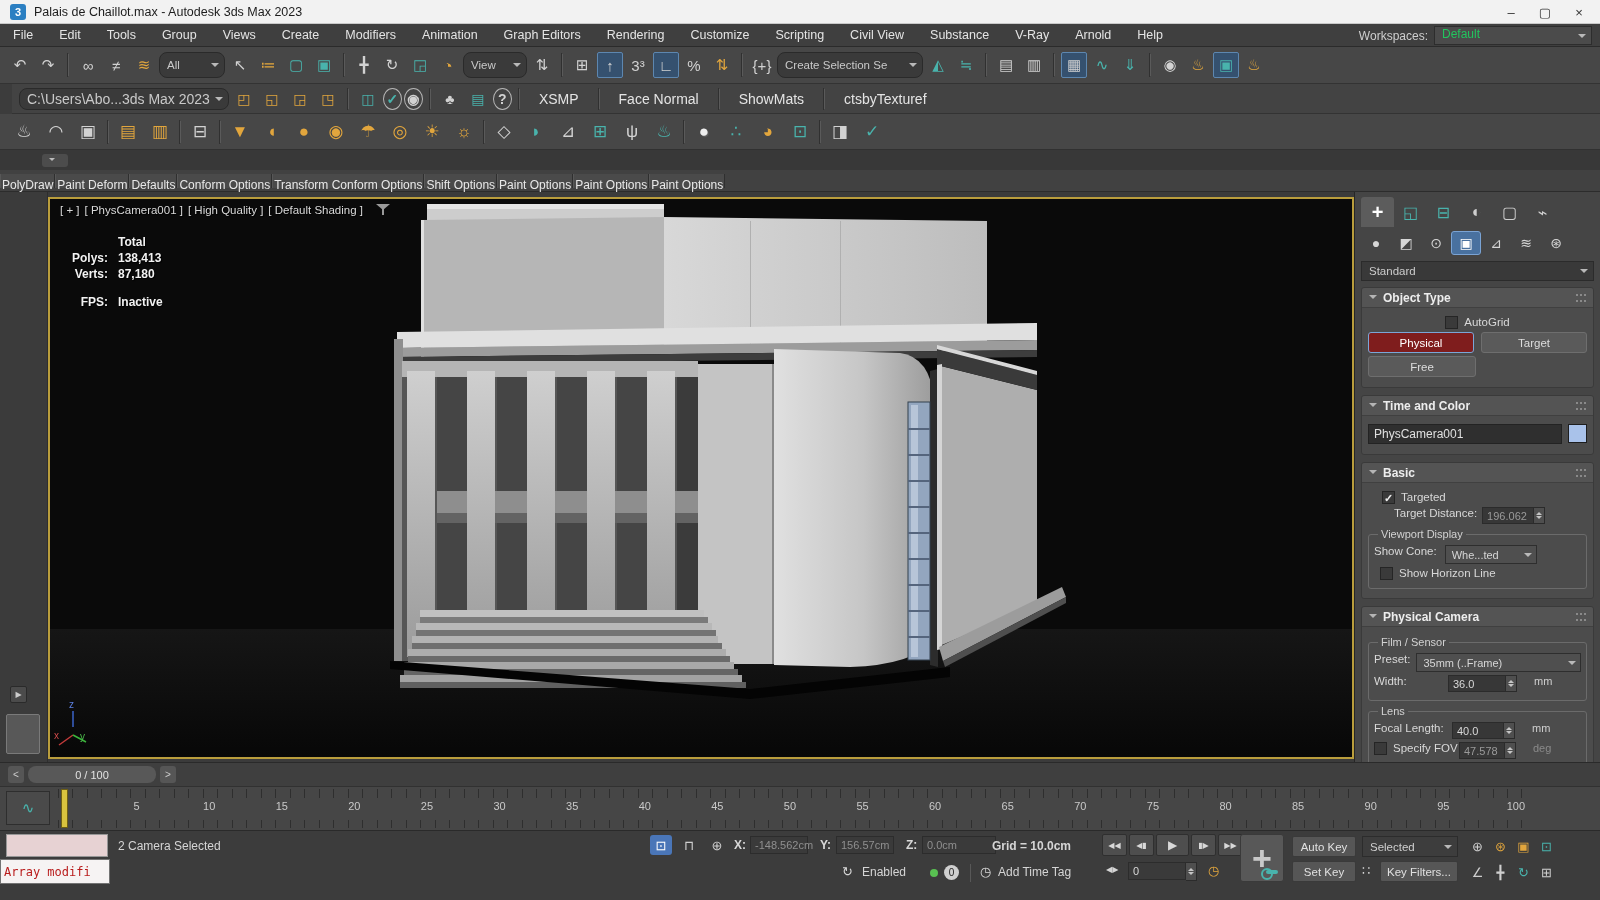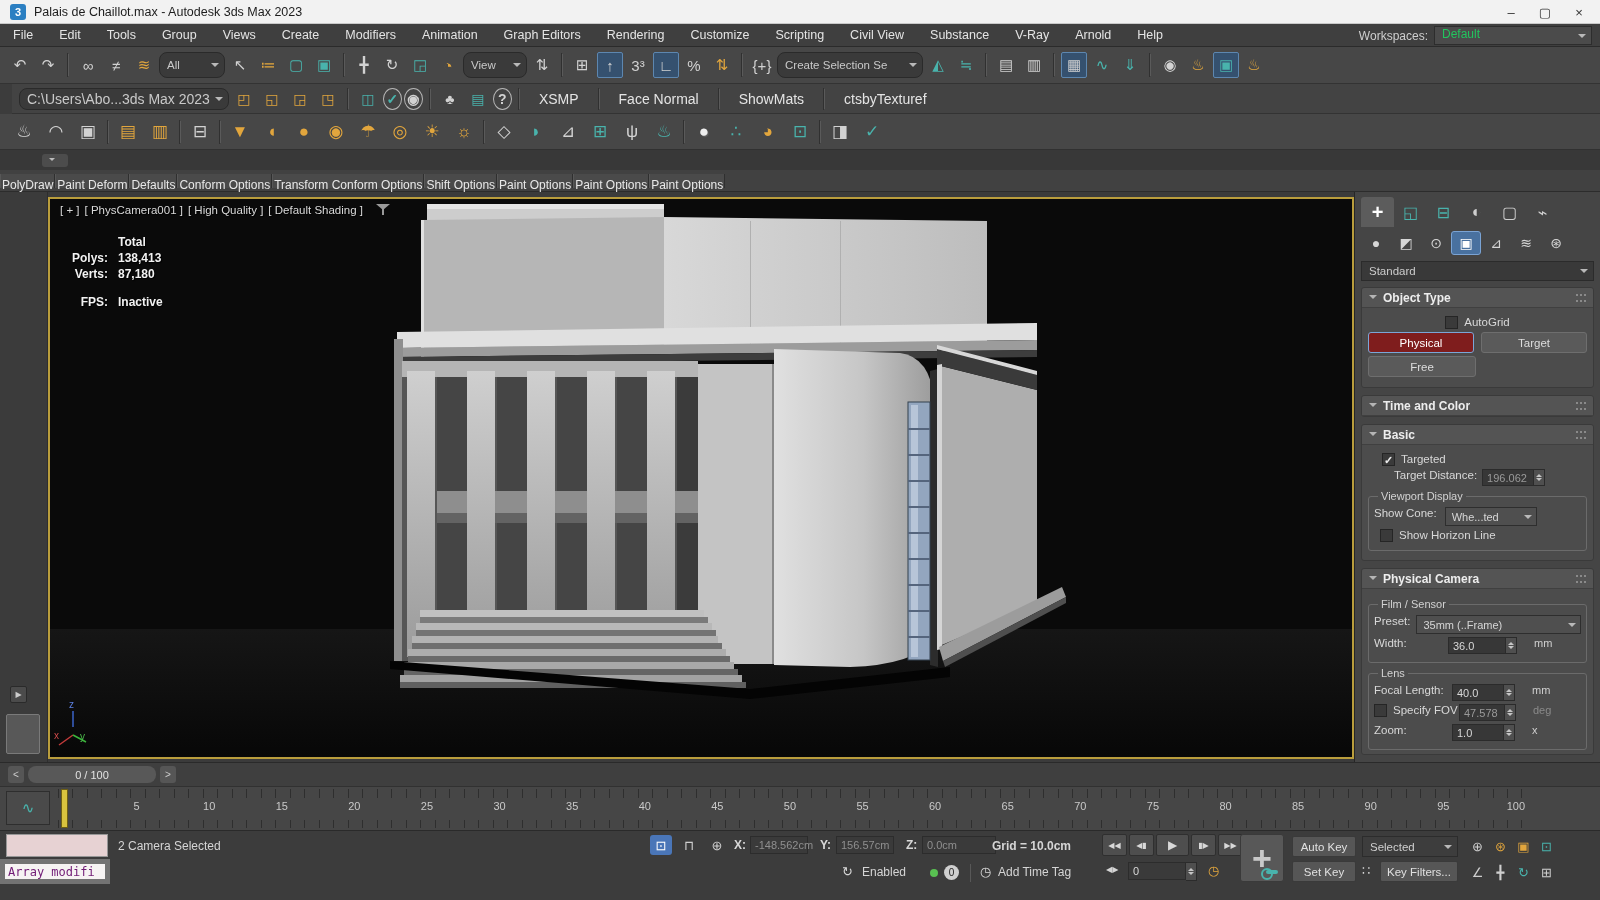--- a/index.html
+++ b/index.html
@@ -109,21 +109,21 @@
   .curvewidget{left:6px;top:4px;width:44px;height:34px;background:#4a4a4a;border:1px solid #2e2e2e;color:#49b3ac;font-size:15px}
   .ticks{left:58px;top:2px;width:1470px;height:9px;background:repeating-linear-gradient(90deg,#2e2e2e 0 1px,transparent 1px 14.49px)}
   .ticks2{left:58px;top:33px;width:1470px;height:8px;background:repeating-linear-gradient(90deg,#2e2e2e 0 1px,transparent 1px 14.49px)}
   .ruler-labels{left:53px;top:13px;width:1474px;display:flex;justify-content:space-between;position:absolute}
   .rlabel{width:22px;text-align:center;color:#c9c9c9;font-size:11px}
   .timeslider{left:61px;top:2px;width:7px;height:39px;background:#d9c33e;border:1px solid #6e5f14}
 
   
   #statusbar{left:0;top:830px;width:1600px;height:70px;background:#3c3c3c;border-top:1px solid #2a2a2a}
   .pinkbox{left:6px;top:3px;width:102px;height:23px;background:#e7d2d3;border:1px solid #979797}
-  .whitebox{left:0;top:28px;width:110px;height:25px;background:#f6f3f3;border:5px solid #737373;color:#701a75;font-family:"DejaVu Sans Mono",monospace;font-size:12px;display:flex;align-items:center;padding:0 3px;white-space:nowrap;overflow:hidden}
+  .whitebox{left:0;top:28px;width:110px;height:25px;background:#f6f3f3;border:1px solid #737373;color:#b91c1c;font-family:"DejaVu Sans Mono",monospace;font-size:12px;display:flex;align-items:center;padding:0 3px;white-space:nowrap;overflow:hidden}
   .statxt{color:#d5d5d5;font-size:12px}
   .sico{width:22px;height:20px;display:flex;align-items:center;justify-content:center;color:#cfcfcf;font-size:13px;border-radius:3px}
   .sico.blue{background:#4a76b8;color:#fff}
   .coordlbl{color:#d8d8d8;font-size:12px;font-weight:bold}
   .cfld{height:18px;background:#3a3a3a;border:1px solid #2c2c2c;color:#8f8f8f;font-size:11px;display:flex;align-items:center;padding:0 4px}
   .pb{width:25px;height:22px;background:#4e4e4e;border:1px solid #2f2f2f;color:#d8d8d8;font-size:8px;border-radius:2px;margin-right:2px}
   .pb.play{width:33px;font-size:12px}
   .keybtn{left:1240px;top:3px;width:44px;height:48px;background:#585858;border:1px solid #3a3a3a;border-radius:3px}
   .keybtn .plus{color:#c9c9c9;font-size:34px;font-weight:bold;line-height:40px}
   .keyaccent{position:absolute;right:5px;bottom:7px;width:12px;height:4px;background:#49b3ac;border-radius:2px}
@@ -484,20 +484,26 @@
           <div class="pbtn half">Free</div>
         </div>
       </div>
     </div>
 
     <div class="rollout">
       <div class="r-head">
         <span class="r-arrow"></span>
         <span class="r-title">Time and Color</span>
         <span class="grip"></span>
+      </div>
+      <div class="r-body">
+        <div class="rrow">
+          <div class="namefield">PhysCamera001</div>
+          <div class="swatch"></div>
+        </div>
       </div>
     </div>
 
     <div class="rollout">
       <div class="r-head">
         <span class="r-arrow"></span>
         <span class="r-title">Basic</span>
         <span class="grip"></span>
       </div>
       <div class="r-body">

